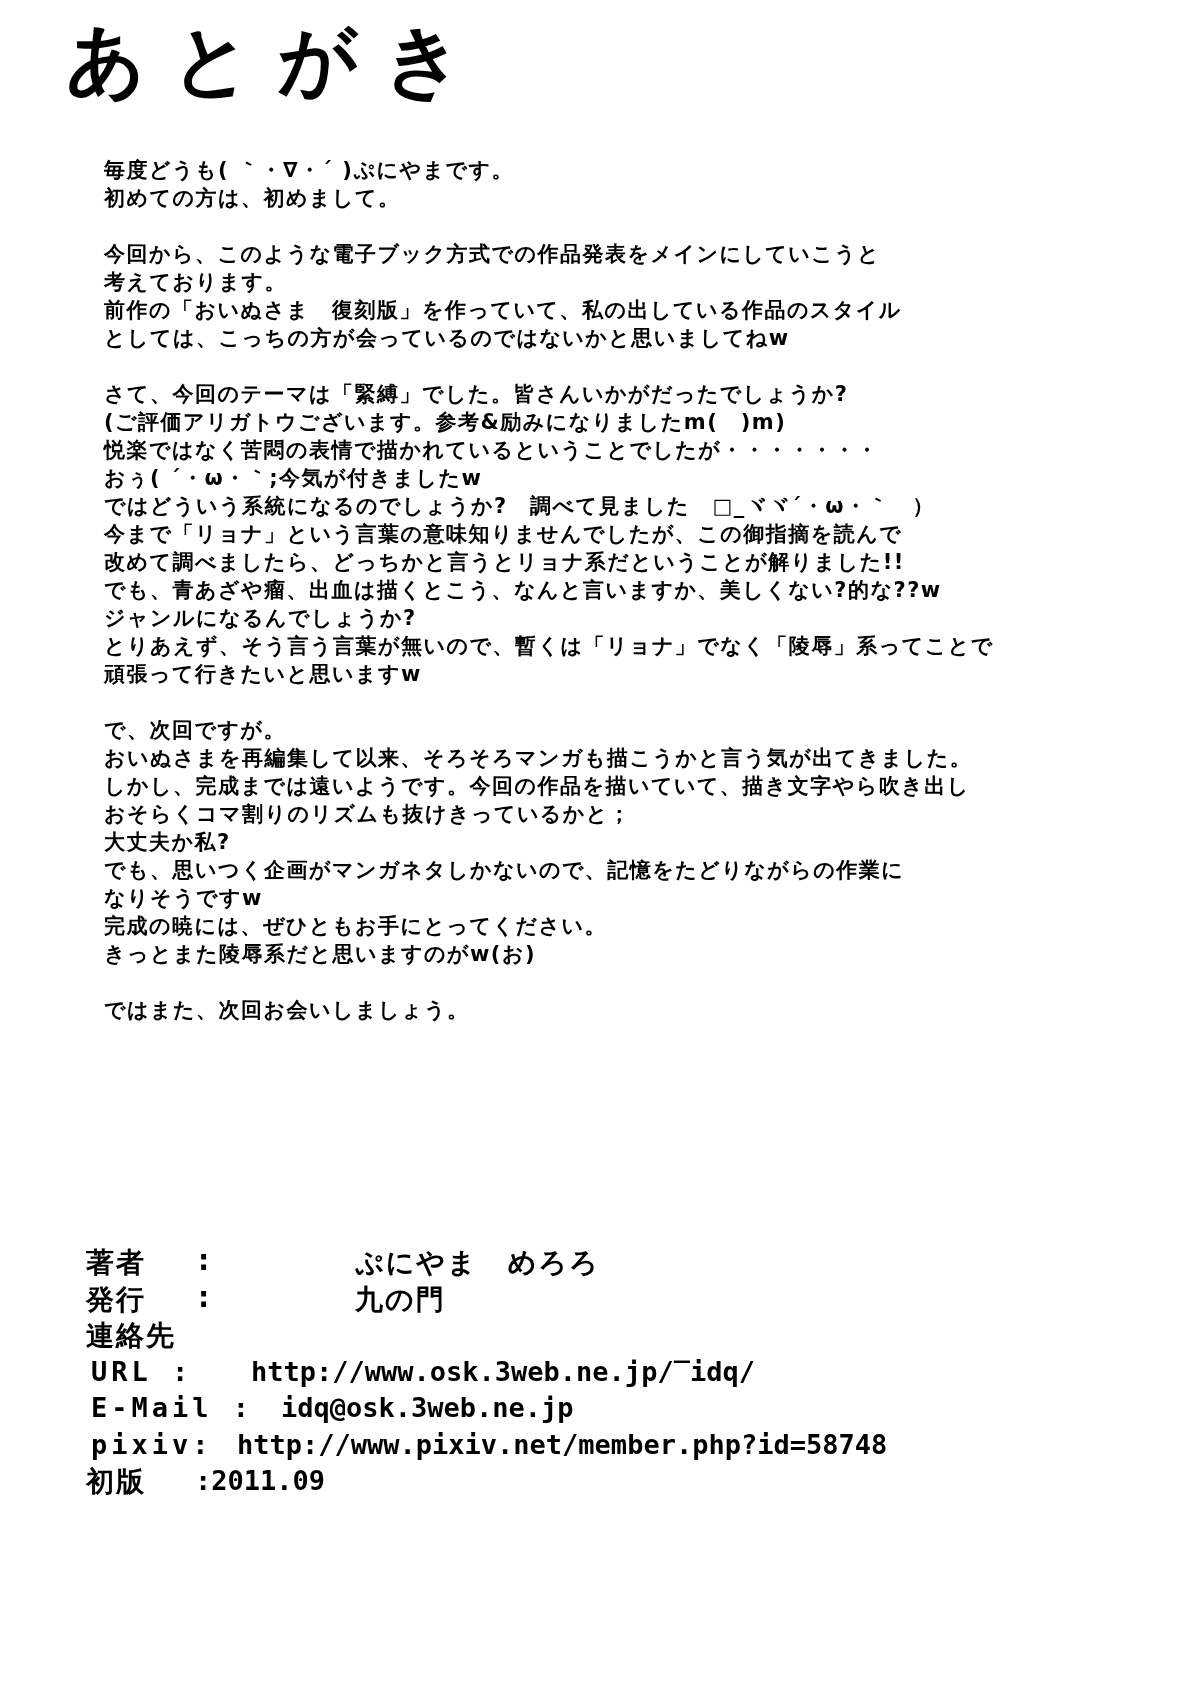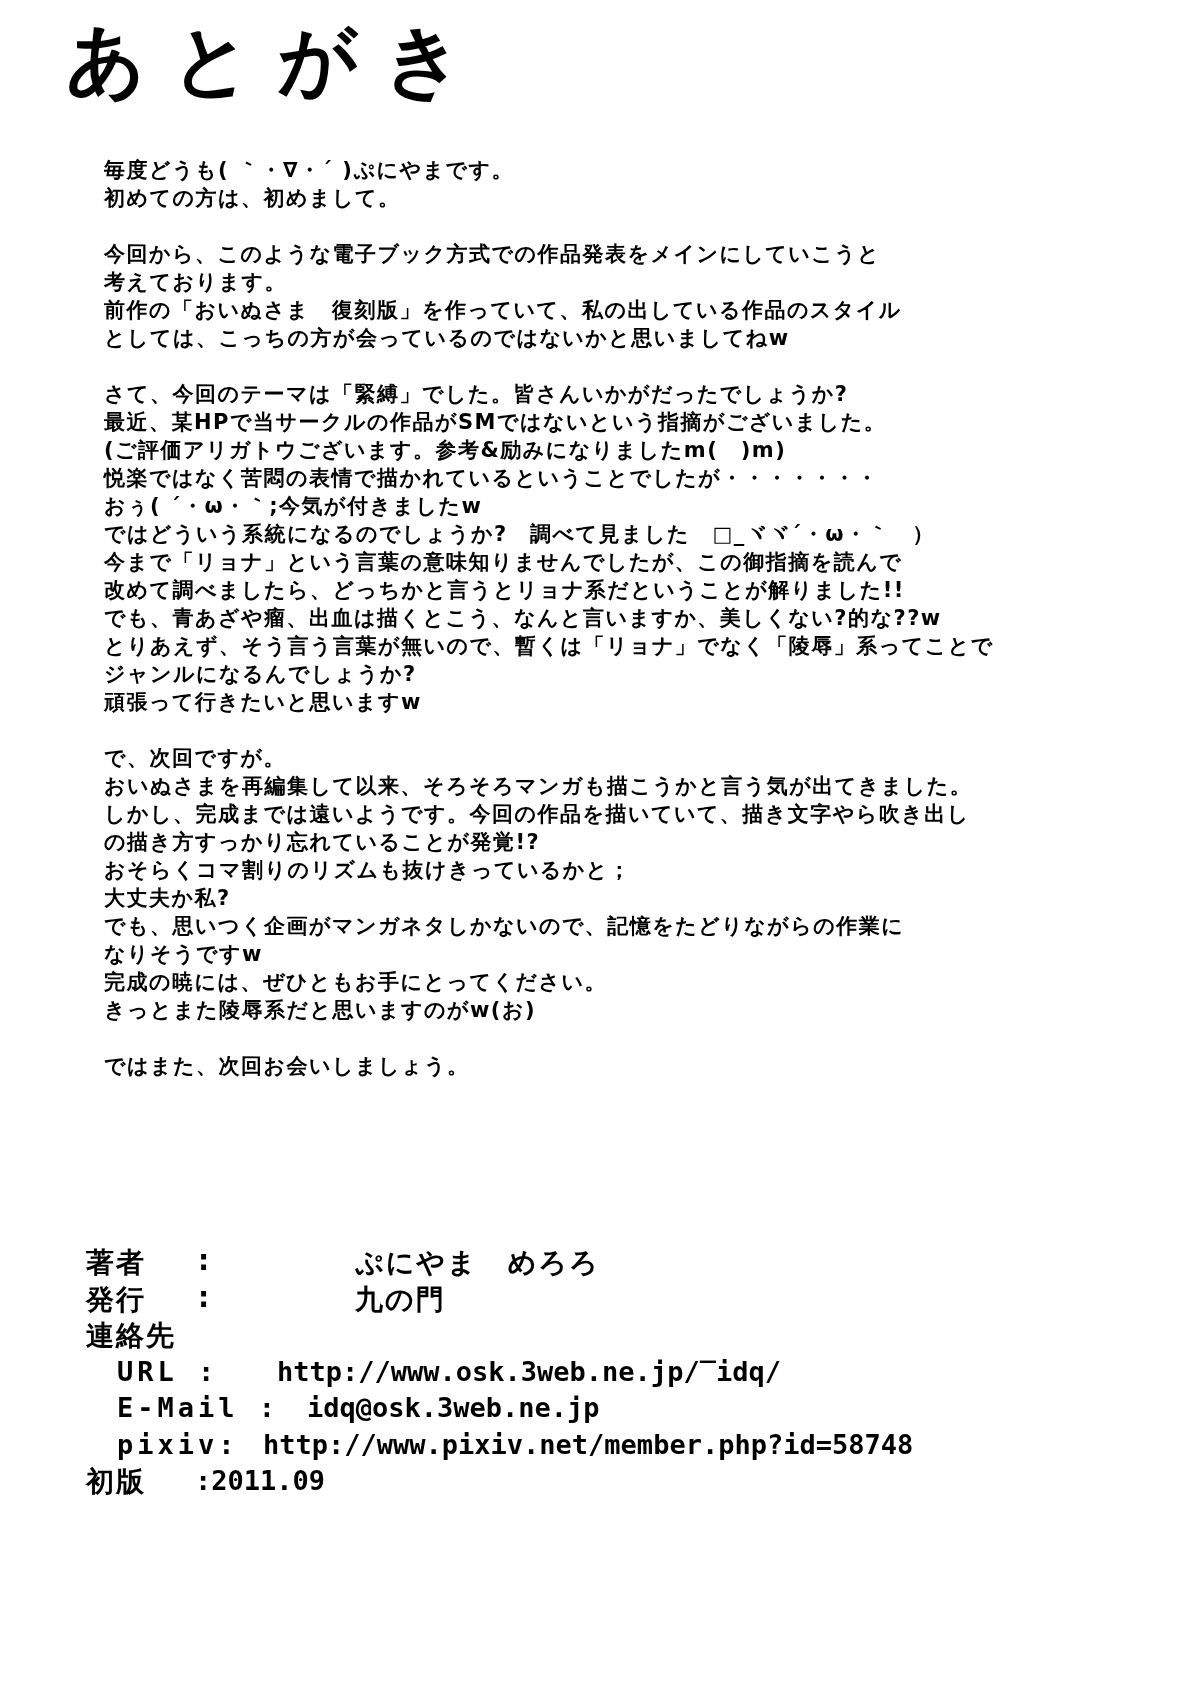--- a/index.html
+++ b/index.html
@@ -56,21 +56,21 @@
     display: flex;
     align-items: flex-start;
     height: 36.5px;
     padding-left: 86px;
     font-size: 28px;
     font-weight: bold;
     letter-spacing: 2px;
     white-space: pre;
   }
   .c-row.sub {
-    padding-left: 117px;
+    padding-left: 91px;
   }
   .jp {
     font-family: "DejaVu Sans", sans-serif;
   }
   .mono {
     font-family: "DejaVu Sans Mono", monospace;
     font-size: 27px;
     font-weight: bold;
     letter-spacing: 0;
     padding-top: 2px;
@@ -95,36 +95,34 @@
   <div class="afterword">
       <div class="line">毎度どうも( ｀・∇・´ )ぷにやまです。</div>
       <div class="line">初めての方は、初めまして。</div>
       <div class="line">&nbsp;</div>
       <div class="line">今回から、このような電子ブック方式での作品発表をメインにしていこうと</div>
       <div class="line">考えております。</div>
       <div class="line">前作の「おいぬさま　復刻版」を作っていて、私の出している作品のスタイル</div>
       <div class="line">としては、こっちの方が会っているのではないかと思いましてねw</div>
       <div class="line">&nbsp;</div>
       <div class="line">さて、今回のテーマは「緊縛」でした。皆さんいかがだったでしょうか?</div>
-      <div class="line">最近、某HPで当サークルの作品がSMではないという指摘がございました。</div>
       <div class="line">(ご評価アリガトウございます。参考&amp;励みになりましたm(　)m)</div>
       <div class="line">悦楽ではなく苦悶の表情で描かれているということでしたが・・・・・・・</div>
       <div class="line">おぅ( ´・ω・｀;今気が付きましたw</div>
       <div class="line">ではどういう系統になるのでしょうか?　調べて見ました　□_ヾヾ´・ω・｀　）</div>
       <div class="line">今まで「リョナ」という言葉の意味知りませんでしたが、この御指摘を読んで</div>
       <div class="line">改めて調べましたら、どっちかと言うとリョナ系だということが解りました!!</div>
       <div class="line">でも、青あざや瘤、出血は描くとこう、なんと言いますか、美しくない?的な??w</div>
+      <div class="line">ジャンルになるんでしょうか?</div>
       <div class="line">とりあえず、そう言う言葉が無いので、暫くは「リョナ」でなく「陵辱」系ってことで</div>
-      <div class="line">ジャンルになるんでしょうか?</div>
       <div class="line">頑張って行きたいと思いますw</div>
       <div class="line">&nbsp;</div>
       <div class="line">で、次回ですが。</div>
       <div class="line">おいぬさまを再編集して以来、そろそろマンガも描こうかと言う気が出てきました。</div>
       <div class="line">しかし、完成までは遠いようです。今回の作品を描いていて、描き文字やら吹き出し</div>
-      <div class="line">の描き方すっかり忘れていることが発覚!?</div>
       <div class="line">おそらくコマ割りのリズムも抜けきっているかと；</div>
       <div class="line">大丈夫か私?</div>
       <div class="line">でも、思いつく企画がマンガネタしかないので、記憶をたどりながらの作業に</div>
       <div class="line">なりそうですw</div>
       <div class="line">完成の暁には、ぜひともお手にとってください。</div>
       <div class="line">きっとまた陵辱系だと思いますのがw(お)</div>
       <div class="line">&nbsp;</div>
       <div class="line">ではまた、次回お会いしましょう。</div>
     </div>
 

